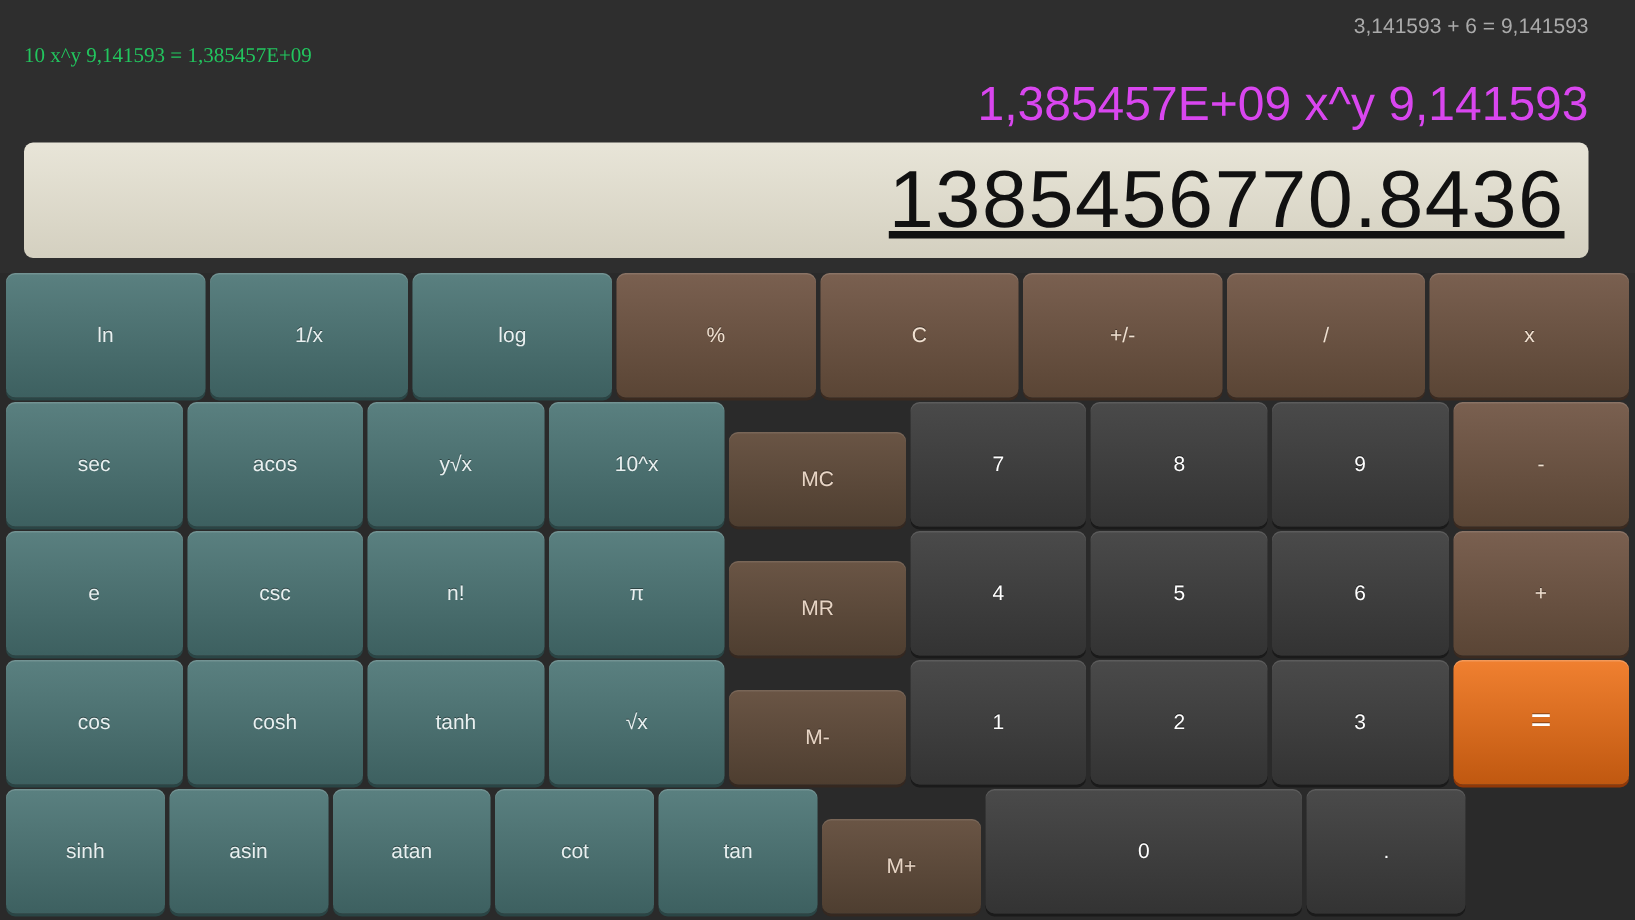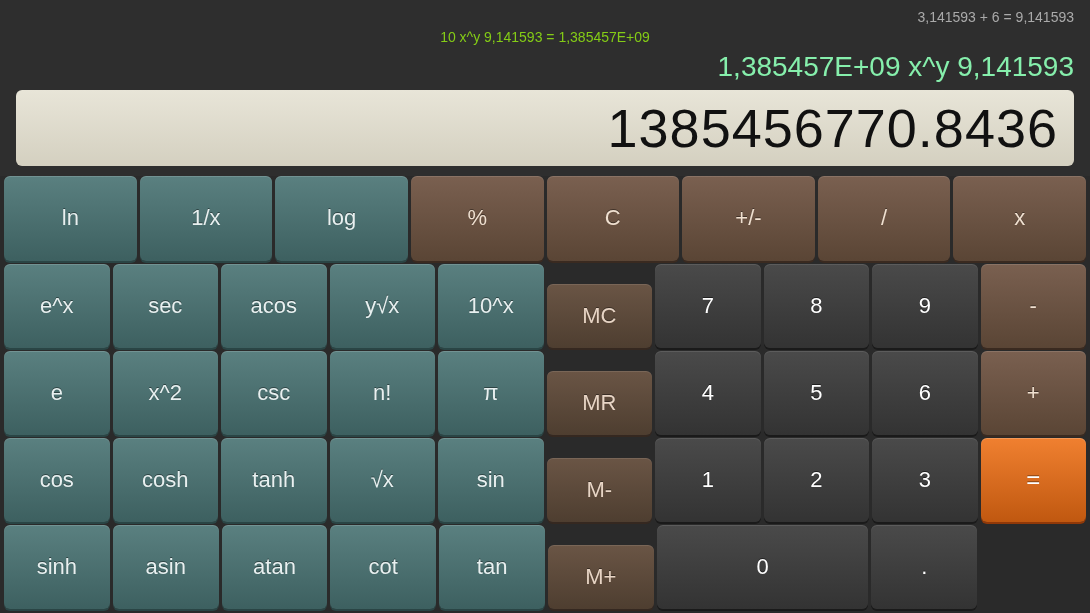--- a/index.html
+++ b/index.html
@@ -10,57 +10,59 @@
       background: #2a2a2a;
       font-family: -apple-system, 'Helvetica Neue', Arial, sans-serif;
       overflow: hidden;
       display: flex;
       flex-direction: column;
     }
 
     
     #display-area {
       background: #2e2e2e;
-      padding: 8px 16px 4px 16px;
+      padding: 8px 31px 4px 16px;
       flex-shrink: 0;
     }
 
     #history-line1 {
       text-align: right;
       color: #aaa;
       font-size: 14px;
       line-height: 1.4;
     }
 
     #history-line2 {
-      text-align: center;
-      color: #84cc16;
+      text-align: left;
+      color: #22c55e;
       font-size: 14px;
       line-height: 1.4;
+      font-family: Liberation Serif, serif;
     }
 
     #expression-line {
       text-align: right;
-      color: #86efac;
-      font-size: 28px;
+      color: #d946ef;
+      font-size: 32px;
       line-height: 1.3;
       margin-top: 2px;
     }
 
     #main-display {
       background: linear-gradient(to bottom, #e8e5d8, #d4d0c0);
       border-radius: 6px;
       text-align: right;
       font-size: 54px;
       font-weight: 300;
       color: #111;
       padding: 6px 16px;
       margin: 4px 0 6px 0;
       line-height: 1.2;
       letter-spacing: 1px;
+      text-decoration: underline;
     }
 
     
     #keypad {
       flex: 1;
       display: flex;
       flex-direction: column;
       gap: 3px;
       padding: 0 4px 4px 4px;
     }
@@ -68,21 +70,21 @@
     .btn-row {
       display: flex;
       flex: 1;
       gap: 3px;
     }
 
     .btn {
       flex: 1;
       border: none;
       border-radius: 6px;
-      font-size: 22px;
+      font-size: 14px;
       font-weight: 500;
       cursor: pointer;
       display: flex;
       align-items: center;
       justify-content: center;
       position: relative;
       outline: none;
     }
 
     
@@ -152,51 +154,48 @@
     <button class="btn btn-sci">1/x</button>
     <button class="btn btn-sci">log</button>
     <button class="btn btn-op">%</button>
     <button class="btn btn-op">C</button>
     <button class="btn btn-op">+/-</button>
     <button class="btn btn-op">/</button>
     <button class="btn btn-op">x</button>
   </div>
 
   <div class="btn-row">
-    <button class="btn btn-sci">e^x</button>
     <button class="btn btn-sci">sec</button>
     <button class="btn btn-sci">acos</button>
     <button class="btn btn-sci">y√x</button>
     <button class="btn btn-sci">10^x</button>
     <button class="btn btn-mem">MC</button>
     <button class="btn btn-num">7</button>
     <button class="btn btn-num">8</button>
     <button class="btn btn-num">9</button>
     <button class="btn btn-op">-</button>
   </div>
 
   <div class="btn-row">
     <button class="btn btn-sci">e</button>
-    <button class="btn btn-sci">x^2</button>
     <button class="btn btn-sci">csc</button>
     <button class="btn btn-sci">n!</button>
     <button class="btn btn-sci">π</button>
     <button class="btn btn-mem">MR</button>
     <button class="btn btn-num">4</button>
     <button class="btn btn-num">5</button>
     <button class="btn btn-num">6</button>
     <button class="btn btn-op">+</button>
   </div>
 
   <div class="btn-row">
     <button class="btn btn-sci">cos</button>
     <button class="btn btn-sci">cosh</button>
     <button class="btn btn-sci">tanh</button>
     <button class="btn btn-sci">√x</button>
-    <button class="btn btn-sci">sin</button>
     <button class="btn btn-mem">M-</button>
     <button class="btn btn-num">1</button>
     <button class="btn btn-num">2</button>
     <button class="btn btn-num">3</button>
     <button class="btn btn-eq" style="flex:1; font-size:24px;">=</button>
   </div>
 
   <div class="btn-row">
     <button class="btn btn-sci">sinh</button>
     <button class="btn btn-sci">asin</button>

